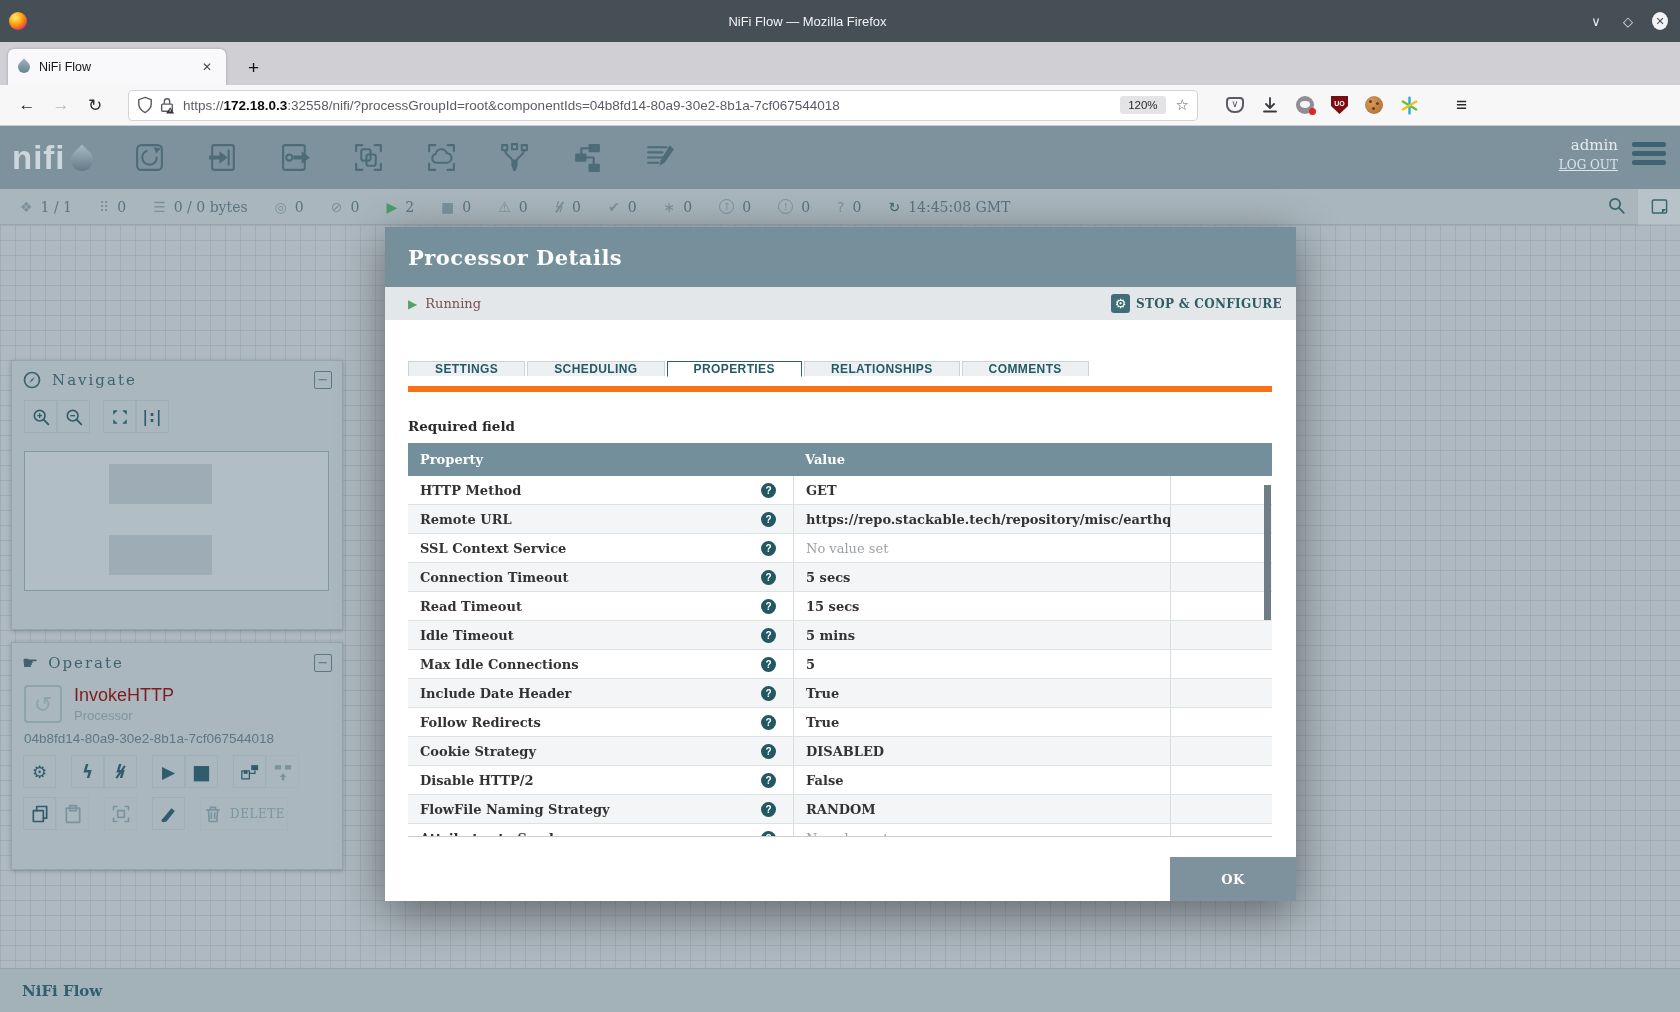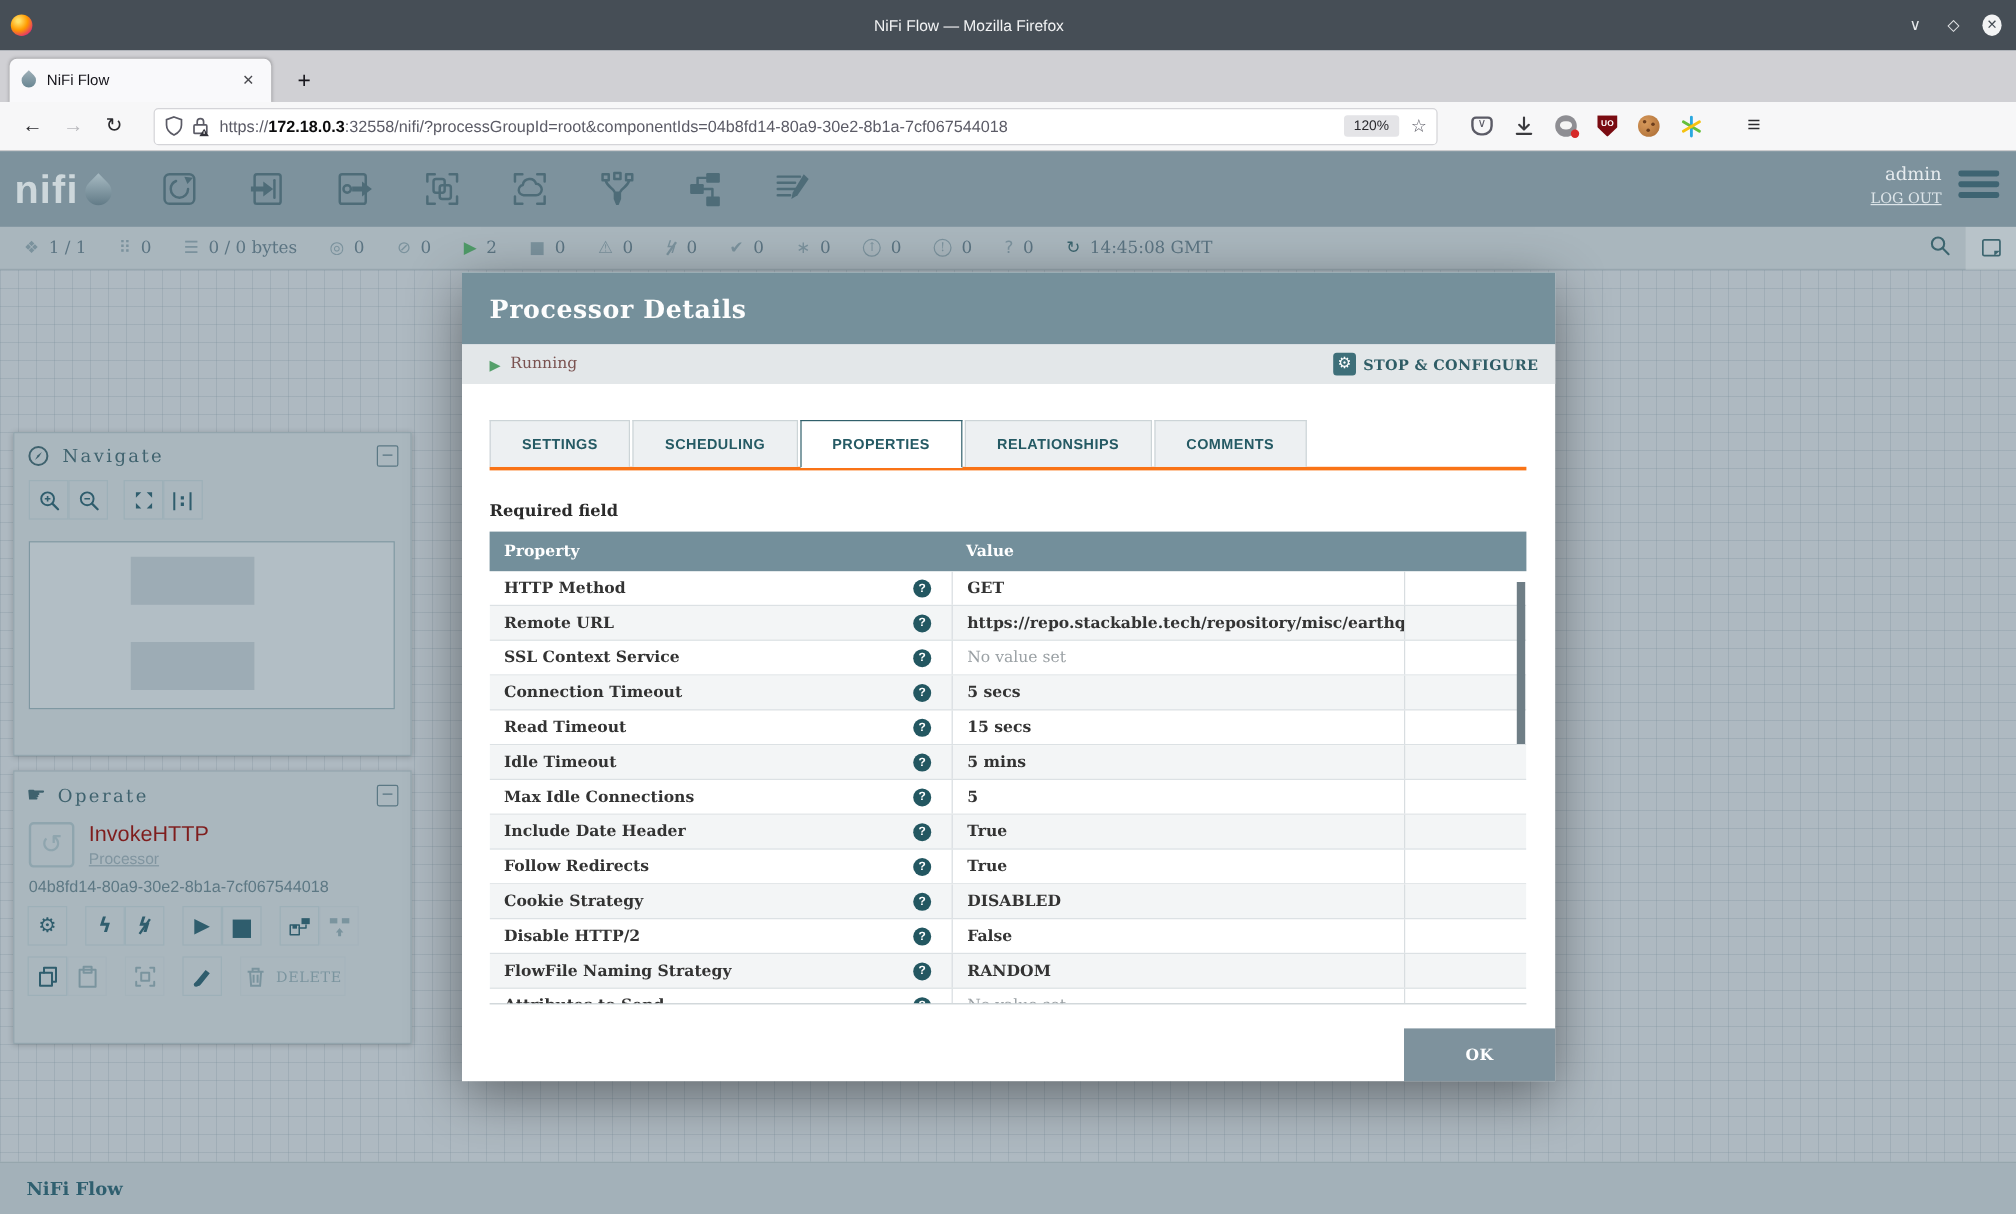--- a/index.html
+++ b/index.html
@@ -108,21 +108,21 @@
   .one-one { font-weight:bold; font-size:15px; letter-spacing:1px; }
   .minimap { position:absolute; left:12px; right:13px; top:90px; height:140px; background:#b2bec5;
     border:1px solid #7f98a2; }
   .mm-rect { position:absolute; left:84px; width:103px; height:40px; background:#9dacb5; }
 
   #operate-panel { top:417px; height:228px; }
   .op-info { display:flex; align-items:center; margin:8px 0 0 12px; }
   .op-proc-icon { width:38px; height:38px; border:2px solid #8fa5ae; border-radius:4px; color:#8fa5ae;
     font-size:22px; display:flex; align-items:center; justify-content:center; font-family:"DejaVu Sans",sans-serif; }
   .op-name { font-size:18px; color:#7f1d1d; font-family:"Liberation Sans",sans-serif; }
-  .op-type { font-size:13px; color:#8195a0; font-family:"Liberation Sans",sans-serif; margin-top:2px;text-decoration:underline; }
+  .op-type { font-size:13px; color:#8195a0; font-family:"Liberation Sans",sans-serif; margin-top:2px; }
   .op-id { margin:8px 0 0 12px; font-size:13.5px; color:#5d7884; font-family:"Liberation Sans",sans-serif; }
   .op-row { display:flex; margin:9px 0 0 11px; }
   .op-row .gap-s { width:15px; }
   .op-row svg { width:20px; height:20px; }
   .del-btn { width:88px; height:33px; border:1px solid #9db0b8; display:flex; align-items:center;
     justify-content:center; gap:7px; color:#2f5d6d; font-size:12px; letter-spacing:.5px; }
 
   
   .bottombar { height:44px; background:#a3b1b9; border-top:1px solid #93a3ab; display:flex; align-items:center; flex:none; }
   .breadcrumb { margin-left:22px; font-family:"DejaVu Serif",serif; font-weight:bold; font-size:15px; color:#2f5f6f; }
@@ -133,21 +133,21 @@
   .dlg-hdr { height:60px; background:#75909b; display:flex; align-items:center; padding-left:23px; }
   .dlg-title { color:#fdfdfd; font-size:21px; font-weight:bold; letter-spacing:.5px; }
   .dlg-status { height:33px; background:#e3e7e9; display:flex; align-items:center; padding:0 14px 0 23px; }
   .run-tri { color:#55a06b; font-size:12px; margin-right:8px; font-family:"DejaVu Sans",sans-serif; }
   .run-label { color:#7a5250; font-size:13px; }
   .stopcfg { margin-left:auto; display:flex; align-items:center; }
   .stopcfg .gear-box { width:19px; height:19px; background:#3e6f79; border-radius:3px; color:#fff;
     font-size:13px; line-height:19px; text-align:center; font-family:"DejaVu Sans",sans-serif; }
   .stopcfg .lbl { margin-left:6px; font-size:12px; font-weight:bold; color:#2f5d66; letter-spacing:.3px; }
   .dlg-body { padding:30px 24px 0 23px; position:relative; height:537px; }
-  .tabs { display:flex; border-bottom:3px solid #f97316; height:42px; }
+  .tabs { display:flex; border-bottom:6px solid #f97316; height:42px;align-items:center; }
   .dtab { background:#edf0f2; border:1px solid #ccd4d7; border-bottom:none; margin-right:2px;
     padding:0 26px; font-family:"Liberation Sans",sans-serif; font-size:12px; font-weight:bold;
     color:#255a64; letter-spacing:.4px; display:flex; align-items:center; }
   .dtab.active { background:#fff; border:1px solid #30606b; border-bottom:1px solid #fff; margin-bottom:-1px; }
   .req-field { margin-top:26px; font-size:13.5px; font-weight:bold; color:#2b2b2b; }
   .ptable { margin-top:9px; width:864px; position:relative; }
   .pt-head { height:33px; background:#738f9b; display:flex; color:#fff; font-size:13px; font-weight:bold;
     align-items:center; }
   .pt-col-p { width:385px; padding-left:12px; }
   .pt-col-v { width:377px; padding-left:12px; }

